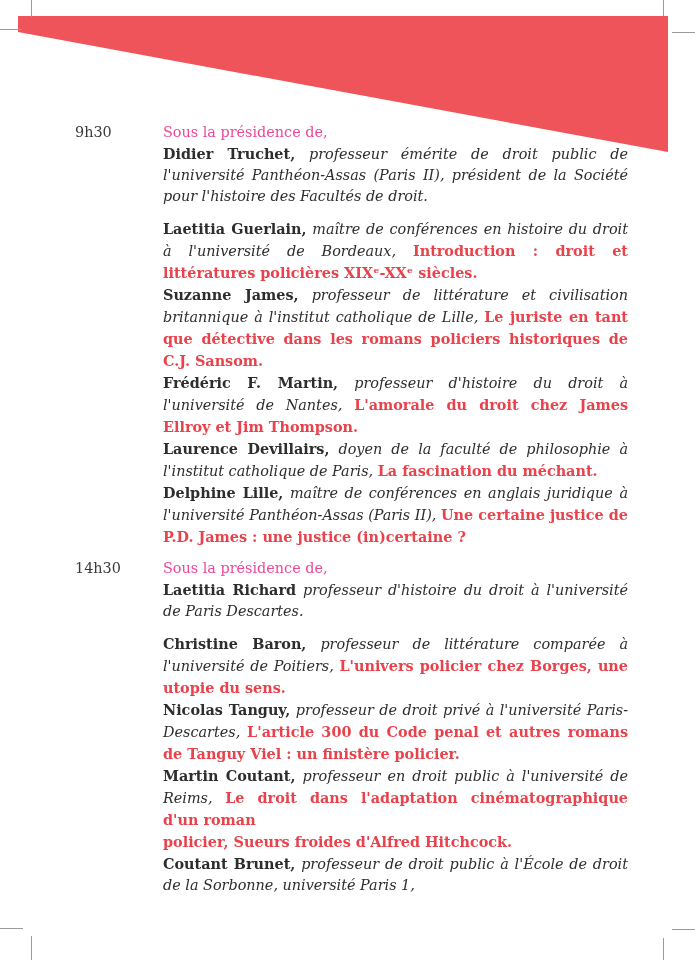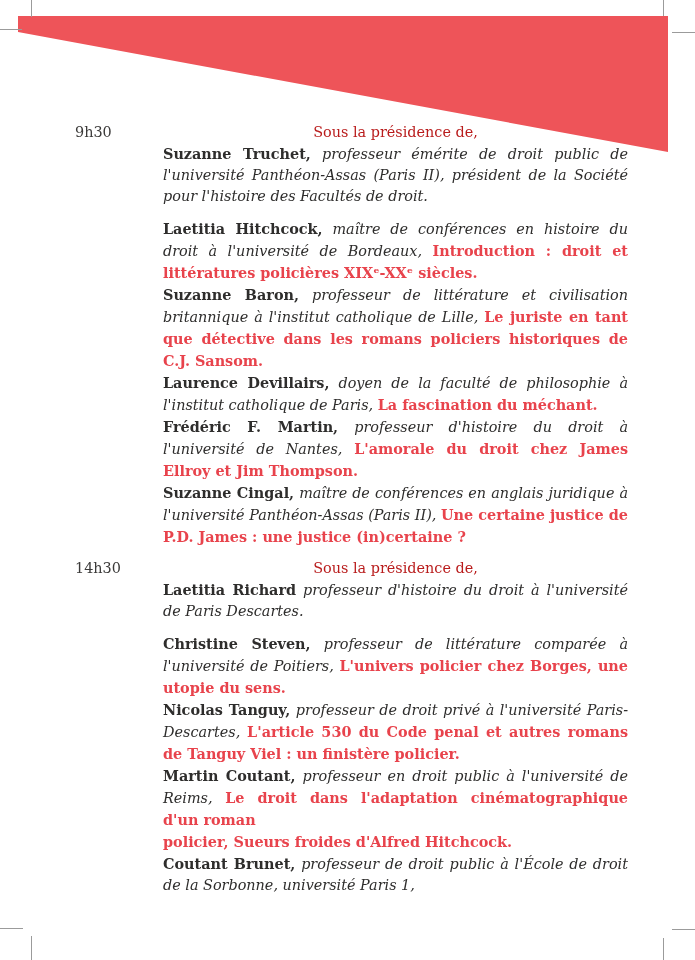--- a/index.html
+++ b/index.html
@@ -29,21 +29,21 @@
     top: 122px;
     width: 553px;
     font-size: 14.4px;
     line-height: 21px;
   }
   .session { display: flex; }
   .session + .session { margin-top: 10px; }
   .time { width: 88px; flex-shrink: 0; color: #3b3a39; }
   .sbody { width: 465px; }
   p { margin: 0; text-align: justify; }
-  .chair-label { color: #b91c1c; text-align: center; }
+  .chair-label { color: #ec4899; text-align: left; }
   .chair { margin-bottom: 11px; }
   b.name { font-weight: bold; }
   i.desc { font-style: italic; font-weight: normal; }
   .title { color: #e8434c; font-weight: bold; white-space: pre-wrap; }
 </style>
 </head>
 <body>
 
 <div class="page">
 
@@ -60,70 +60,70 @@
   <div class="mark br-h"></div>
   <div class="mark br-v"></div>
 
   <div class="content">
 
     <div class="session">
       <div class="time">9h30</div>
       <div class="sbody">
         <p class="chair-label">Sous la présidence de,</p>
         <p class="chair">
-          <b class="name">Suzanne Truchet,</b>
+          <b class="name">Didier Truchet,</b>
           <i class="desc">professeur émérite de droit public de l'université Panthéon-Assas (Paris II), président de la Société pour l'histoire des Facultés de droit.</i>
         </p>
 
         <p class="entry">
-          <b class="name">Laetitia Hitchcock,</b>
+          <b class="name">Laetitia Guerlain,</b>
           <i class="desc">maître de conférences en histoire du droit à l'université de Bordeaux,</i>
           <span class="title">Introduction : droit et littératures policières XIXᵉ-XXᵉ siècles.</span>
         </p>
         <p class="entry">
-          <b class="name">Suzanne Baron,</b>
+          <b class="name">Suzanne James,</b>
           <i class="desc">professeur de littérature et civilisation britannique à l'institut catholique de Lille,</i>
           <span class="title">Le juriste en tant que détective dans les romans policiers historiques de C.J. Sansom.</span>
+        </p>
+        <p class="entry">
+          <b class="name">Frédéric F. Martin,</b>
+          <i class="desc">professeur d'histoire du droit à l'université de Nantes,</i>
+          <span class="title">L'amorale du droit chez James Ellroy et Jim Thompson.</span>
         </p>
         <p class="entry">
           <b class="name">Laurence Devillairs,</b>
           <i class="desc">doyen de la faculté de philosophie à l'institut catholique de Paris,</i>
           <span class="title">La fascination du méchant.</span>
         </p>
         <p class="entry">
-          <b class="name">Frédéric F. Martin,</b>
-          <i class="desc">professeur d'histoire du droit à l'université de Nantes,</i>
-          <span class="title">L'amorale du droit chez James Ellroy et Jim Thompson.</span>
-        </p>
-        <p class="entry">
-          <b class="name">Suzanne Cingal,</b>
+          <b class="name">Delphine Lille,</b>
           <i class="desc">maître de conférences en anglais juridique à l'université Panthéon-Assas (Paris II),</i>
           <span class="title">Une certaine justice de P.D. James : une justice (in)certaine ?</span>
         </p>
       </div>
     </div>
 
     <div class="session">
       <div class="time">14h30</div>
       <div class="sbody">
         <p class="chair-label">Sous la présidence de,</p>
         <p class="chair">
           <b class="name">Laetitia Richard</b>
           <i class="desc">professeur d'histoire du droit à l'université de Paris Descartes.</i>
         </p>
 
         <p class="entry">
-          <b class="name">Christine Steven,</b>
+          <b class="name">Christine Baron,</b>
           <i class="desc">professeur de littérature comparée à l'université de Poitiers,</i>
           <span class="title">L'univers policier chez Borges, une utopie du sens.</span>
         </p>
         <p class="entry">
           <b class="name">Nicolas Tanguy,</b>
           <i class="desc">professeur de droit privé à l'université Paris-Descartes,</i>
-          <span class="title">L'article 530 du Code penal et autres romans de Tanguy Viel : un finistère policier.</span>
+          <span class="title">L'article 300 du Code penal et autres romans de Tanguy Viel : un finistère policier.</span>
         </p>
         <p class="entry">
           <b class="name">Martin Coutant,</b>
           <i class="desc">professeur  en droit public à l'université de Reims,</i>
           <span class="title">Le droit dans l'adaptation cinématographique d'un roman
 policier, Sueurs froides d'Alfred Hitchcock.</span>
         </p>
         <p class="entry">
           <b class="name">Coutant Brunet,</b>
           <i class="desc">professeur de droit public à l'École de droit de la Sorbonne, université Paris 1,</i>

